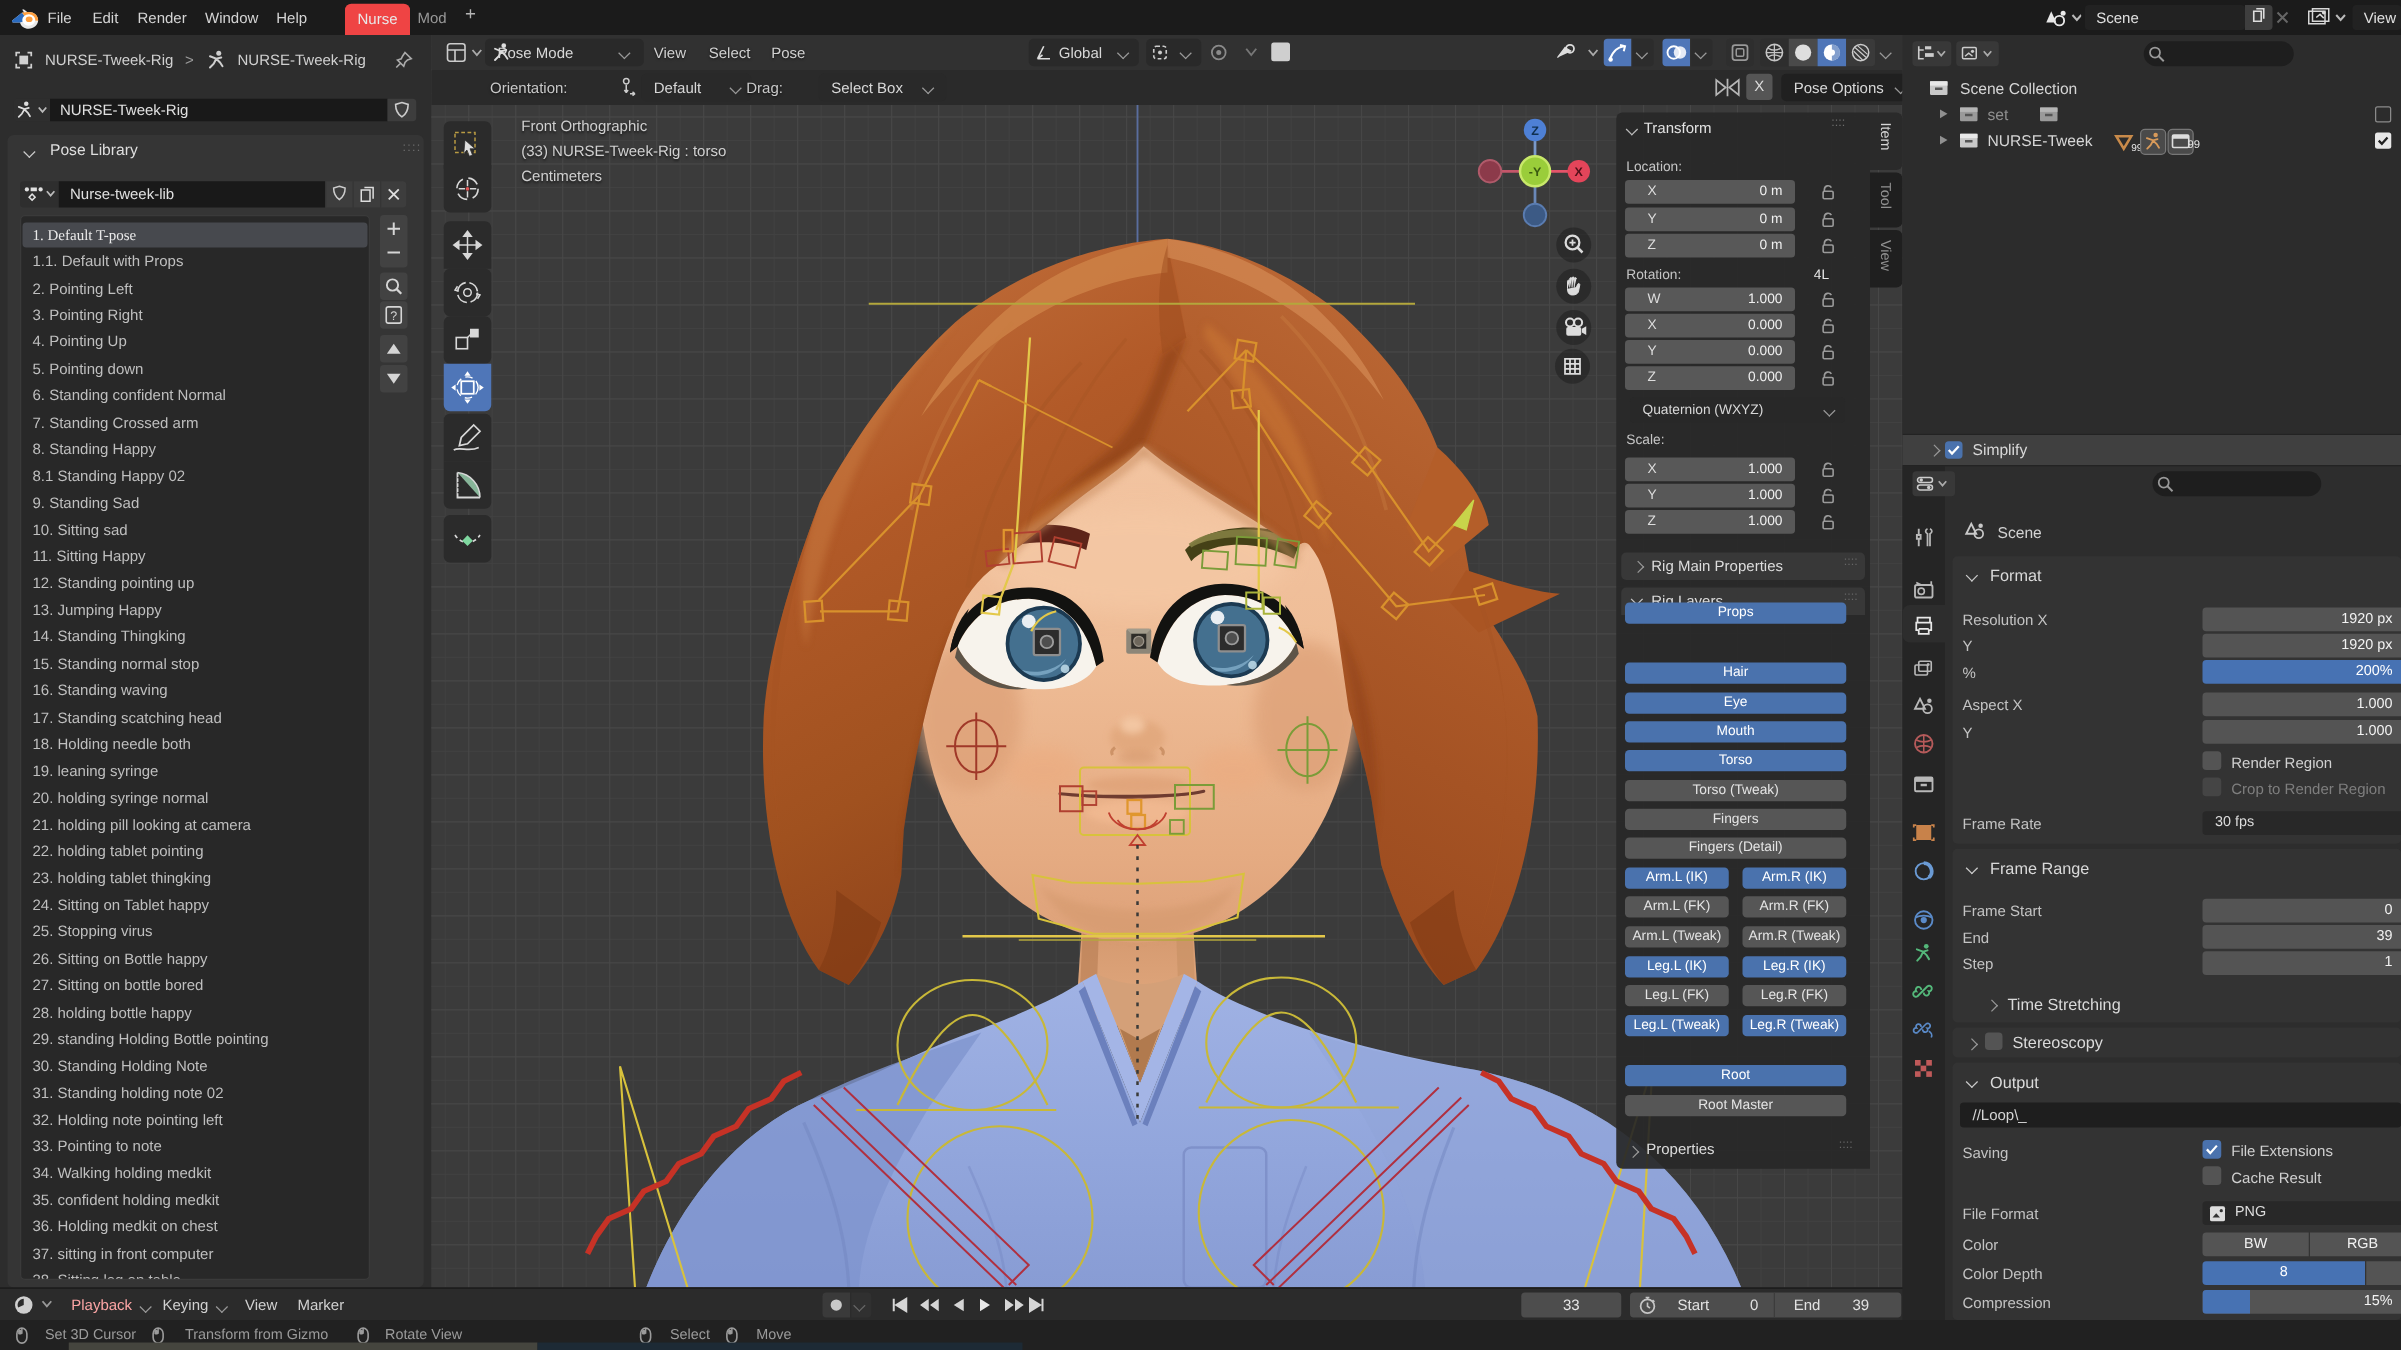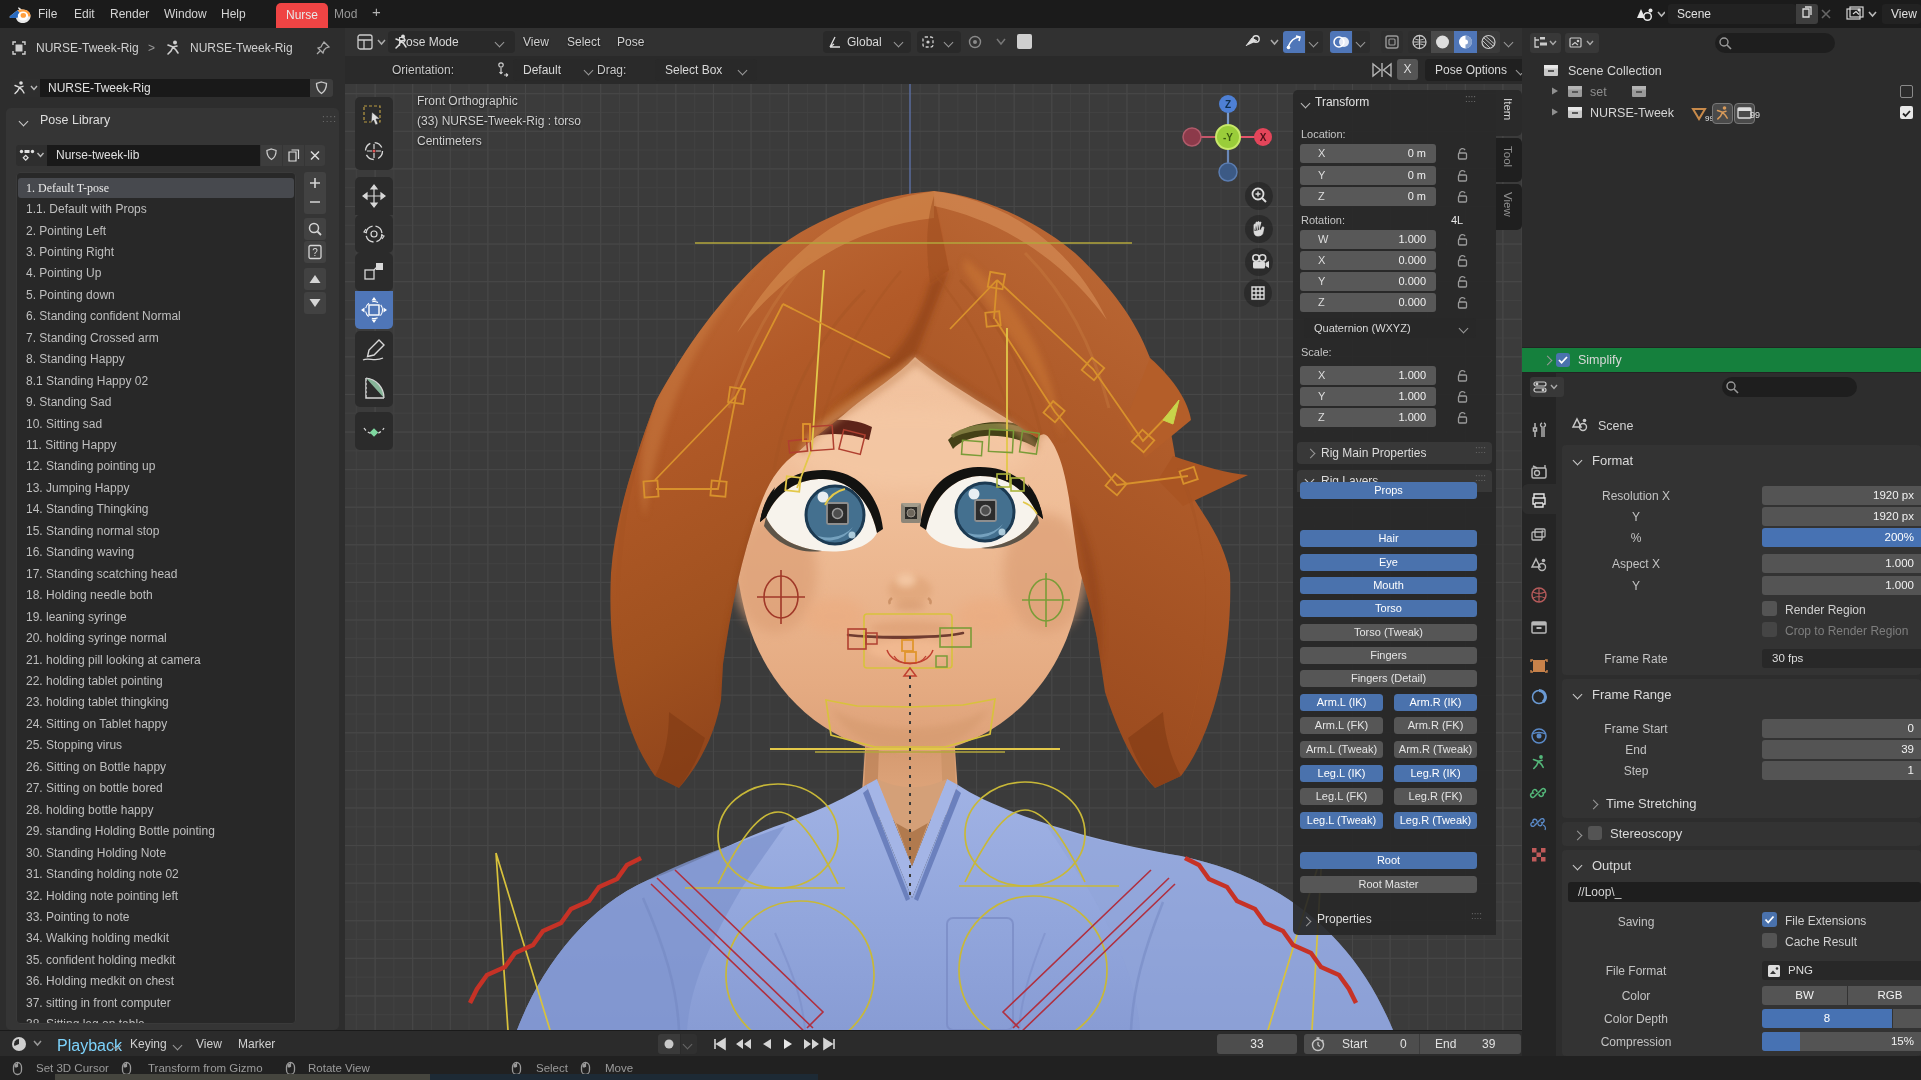--- a/index.html
+++ b/index.html
@@ -23,23 +23,23 @@
 .dd{position:absolute;background:#282828;border-radius:4px;color:#d8d8d8;font-size:12px;}
 
 #npanel{position:absolute;left:948px;top:62px;width:203px;height:845px;background:rgba(40,40,40,0.93);border-radius:5px 0 0 5px;}
 .nfield{position:absolute;height:19px;background:#585858;border-radius:3px;color:#f0f0f0;font-size:11px;line-height:19px;}
 .nlabel{position:absolute;color:#c5c5c5;font-size:11px;}
 .rigbtn{position:absolute;height:17px;border-radius:3.5px;font-size:11px;line-height:17px;text-align:center;color:#eee;}
 .blue{background:#4a72ad;color:#fff;}
 .gray{background:#565656;color:#e4e4e4;}
 
 #outliner{left:1522px;top:28px;width:399px;height:319px;background:#2c2c2c;overflow:hidden;}
-#simplify{left:1522px;top:347px;width:399px;height:26px;background:#15803d;border-top:1px solid #232323;border-bottom:1px solid #232323;}
+#simplify{left:1522px;top:347px;width:399px;height:26px;background:#404040;border-top:1px solid #232323;border-bottom:1px solid #232323;}
 #props{left:1522px;top:373px;width:399px;height:683px;background:#2d2d2d;overflow:hidden;}
-.plabel{position:absolute;color:#c3c3c3;font-size:12px;text-align:center;}
+.plabel{position:absolute;color:#c3c3c3;font-size:12px;text-align:left;margin-left:48px;}
 .pfield{position:absolute;height:19px;background:#545454;border-radius:3px;color:#f2f2f2;font-size:11.5px;line-height:19px;}
 .phead{position:absolute;color:#dadada;font-size:13px;}
 .ppanel{position:absolute;left:40px;width:359px;background:#333333;border-radius:4px;}
 
 #timeline{left:0;top:1030px;width:1522px;height:26px;background:#2b2b2b;border-top:1px solid #1a1a1a;}
 #statusbar{left:0;top:1056px;width:1921px;height:24px;background:#212121;color:#9b9b9b;font-size:11.5px;}
 .chev{display:inline-block;width:7px;height:7px;border-right:1.4px solid #999;border-bottom:1.4px solid #999;transform:rotate(45deg);vertical-align:2px;}
 </style></head>
 <body>
 <div id="page">
@@ -1097,21 +1097,21 @@
         <div class="abs" style="left:0;top:0;width:38px;height:19px;background:#4772b3;"></div>
         <span class="abs" style="right:18px;">15%</span>
       </div>
   </div>
   <div class="abs" id="timeline">
     <svg class="abs" style="left:8px;top:4px" width="40" height="18" viewBox="0 0 40 18">
       <circle cx="11" cy="9" r="7" fill="#cfcfcf"></circle>
         <path d="M11 9 L11 4 A5 5 0 0 0 6.5 11 Z" fill="#2b2b2b"></path>
       <path d="M26 6 l3.5 4 3.5 -4" stroke="#999" stroke-width="1.5" fill="none"></path>
     </svg>
-    <span class="abs" style="left:57px;top:6px;font-size:16px;color:#7dd3fc;">Playback</span>
+    <span class="abs" style="left:57px;top:6px;font-size:12px;color:#fca5a5;">Playback</span>
       <span class="chev abs" style="left:113px;top:11px;"></span>
     <span class="abs" style="left:130px;top:6px;font-size:12px;color:#d0d0d0;">Keying</span>
       <span class="chev abs" style="left:174px;top:11px;"></span>
     <span class="abs" style="left:196px;top:6px;font-size:12px;color:#d0d0d0;">View</span>
     <span class="abs" style="left:238px;top:6px;font-size:12px;color:#d0d0d0;">Marker</span>
     <div class="abs" style="left:658px;top:3px;width:22px;height:20px;background:#3a3a3a;border-radius:3px 0 0 3px;">
       <svg width="22" height="20" viewBox="0 0 22 20">
           <circle cx="11" cy="10" r="4.5" fill="#c9c9c9"></circle>
         </svg>
     </div>

